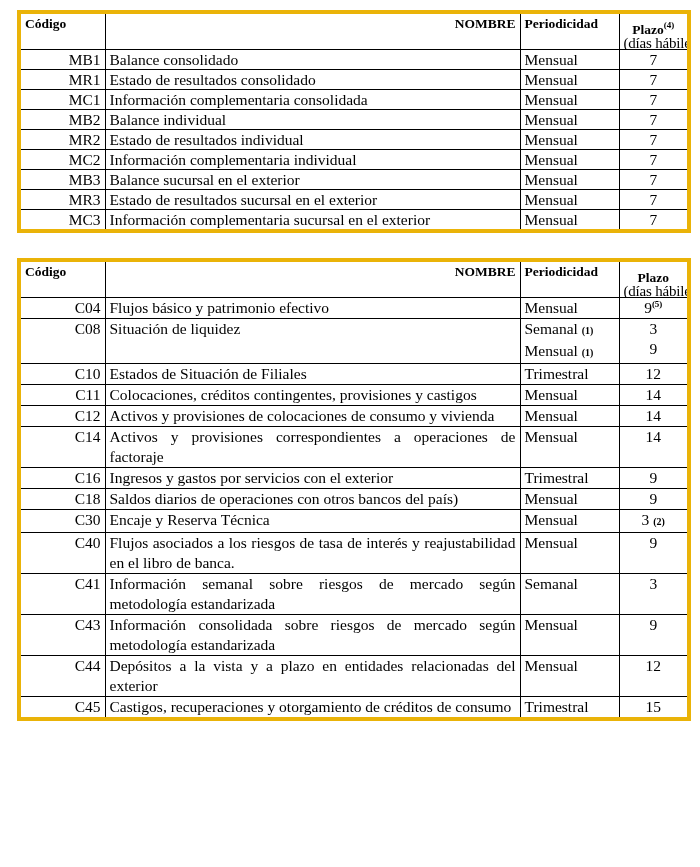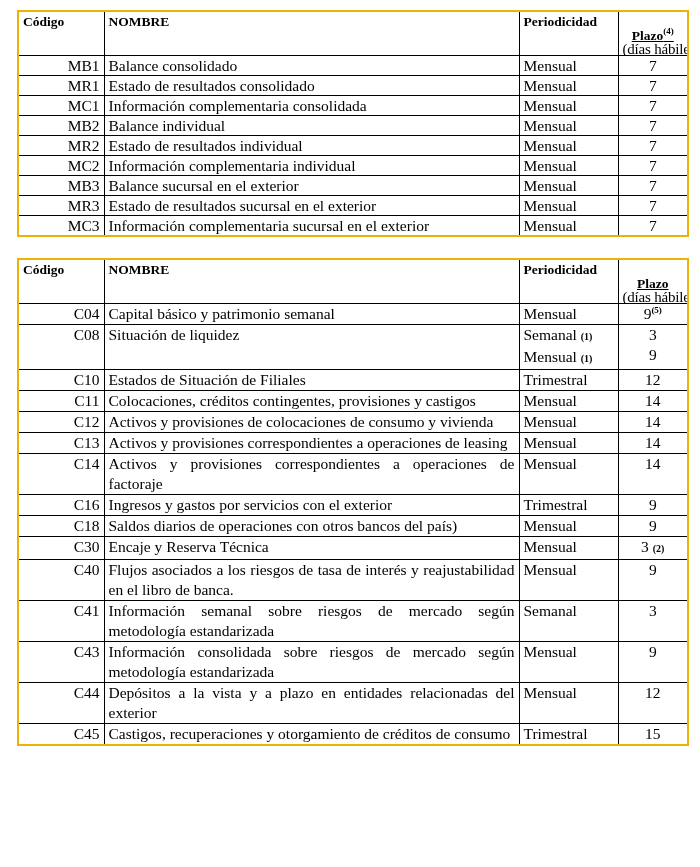--- a/index.html
+++ b/index.html
@@ -22,34 +22,34 @@
       line-height: 19px;
     }
     #table1 { top: 10px; }
     #table2 { top: 258px; }
     table.grid td, table.grid th {
       border: 1px solid #000;
       padding: 0 4px;
       vertical-align: top;
       overflow: hidden;
     }
-    table.grid { border: 2px solid #eab308; }
+    table.grid { border: 4px solid #eab308; }
     col.c-code { width: 86px; }
     col.c-name { width: 415px; }
     col.c-per  { width: 99px; }
     col.c-plz  { width: 70px; }
 
     th { font-weight: bold; font-size: 13.5px; }
     th.h-code { text-align: left; padding-left: 6px; }
-    th.h-name { text-align: left; }
+    th.h-name { text-align: right; }
     th.h-per  { text-align: left; padding-left: 4px; margin-top: 21px; }
     th.h-plz  { text-align: center; padding: 0 1px; }
     #table1 thead tr { height: 35px; }
     #table2 thead tr { height: 31px; }
-    .plz-title { display: block; line-height: 16px; padding-top: 16px; text-decoration: underline; }
+    .plz-title { display: block; line-height: 16px; padding-top: 8px; }
     .plz-sub { display: block; font-weight: normal; font-size: 15px; line-height: 11px; white-space: nowrap; letter-spacing: -0.2px; }
     sup.note { font-size: 9px; font-weight: bold; vertical-align: 6px; line-height: 0; }
     .inline-note { font-size: 10px; font-weight: bold; }
 
     td.code { text-align: right; padding-left: 12px; }
     td.name { text-align: left; }
     td.name.justify { text-align: justify; text-align-last: left; }
     td.per { text-align: left; padding-left: 6px; }
     td.plz { text-align: center; }
     #table1 tbody tr { height: 20px; }
@@ -150,21 +150,21 @@
       <th class="h-per">Periodicidad</th>
       <th class="h-plz">
         <span class="plz-title">Plazo</span>
         <span class="plz-sub">(días hábiles)</span>
       </th>
     </tr>
   </thead>
   <tbody>
     <tr>
       <td class="code">C04</td>
-      <td class="name">Capital básico y patrimonio semanal</td>
+      <td class="name">Flujos básico y patrimonio efectivo</td>
       <td class="per">Mensual</td>
       <td class="plz"><span>9</span><sup class="note">(5)</sup></td>
     </tr>
     <tr>
       <td class="code">C08</td>
       <td class="name">Situación de liquidez</td>
       <td class="per">
         <span class="line"><span>Semanal</span> <span class="inline-note">(1)</span></span>
         <span class="line"><span>Mensual</span> <span class="inline-note">(1)</span></span>
       </td>
@@ -185,26 +185,20 @@
         <td class="per">Mensual</td>
         <td class="plz">14</td>
       </tr>
     <tr>
         <td class="code">C12</td>
         <td class="name justify">Activos y provisiones de colocaciones de consumo y vivienda</td>
         <td class="per">Mensual</td>
         <td class="plz">14</td>
       </tr>
     <tr>
-        <td class="code">C13</td>
-        <td class="name justify">Activos y provisiones correspondientes a operaciones de leasing</td>
-        <td class="per">Mensual</td>
-        <td class="plz">14</td>
-      </tr>
-    <tr>
         <td class="code">C14</td>
         <td class="name justify">Activos y provisiones correspondientes a operaciones de factoraje</td>
         <td class="per">Mensual</td>
         <td class="plz">14</td>
       </tr>
     <tr>
         <td class="code">C16</td>
         <td class="name">Ingresos y gastos por servicios con el exterior</td>
         <td class="per">Trimestral</td>
         <td class="plz">9</td>

